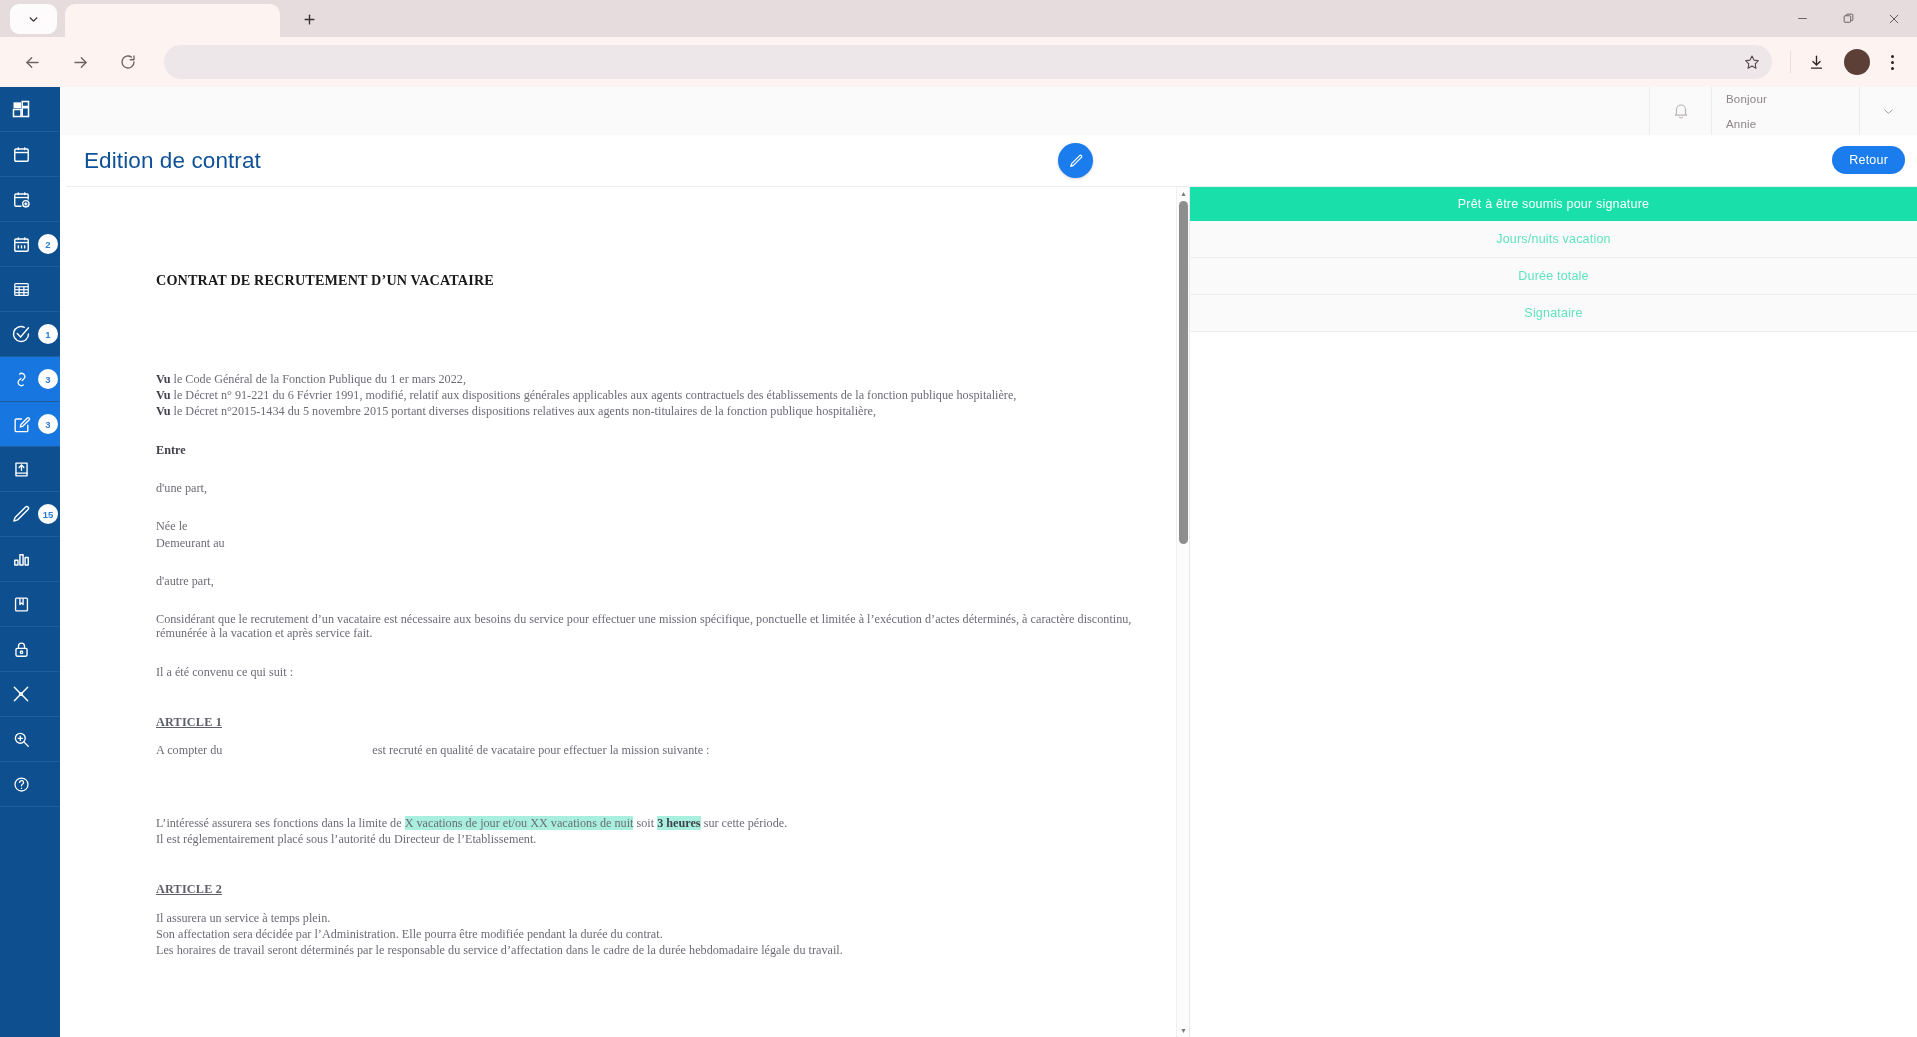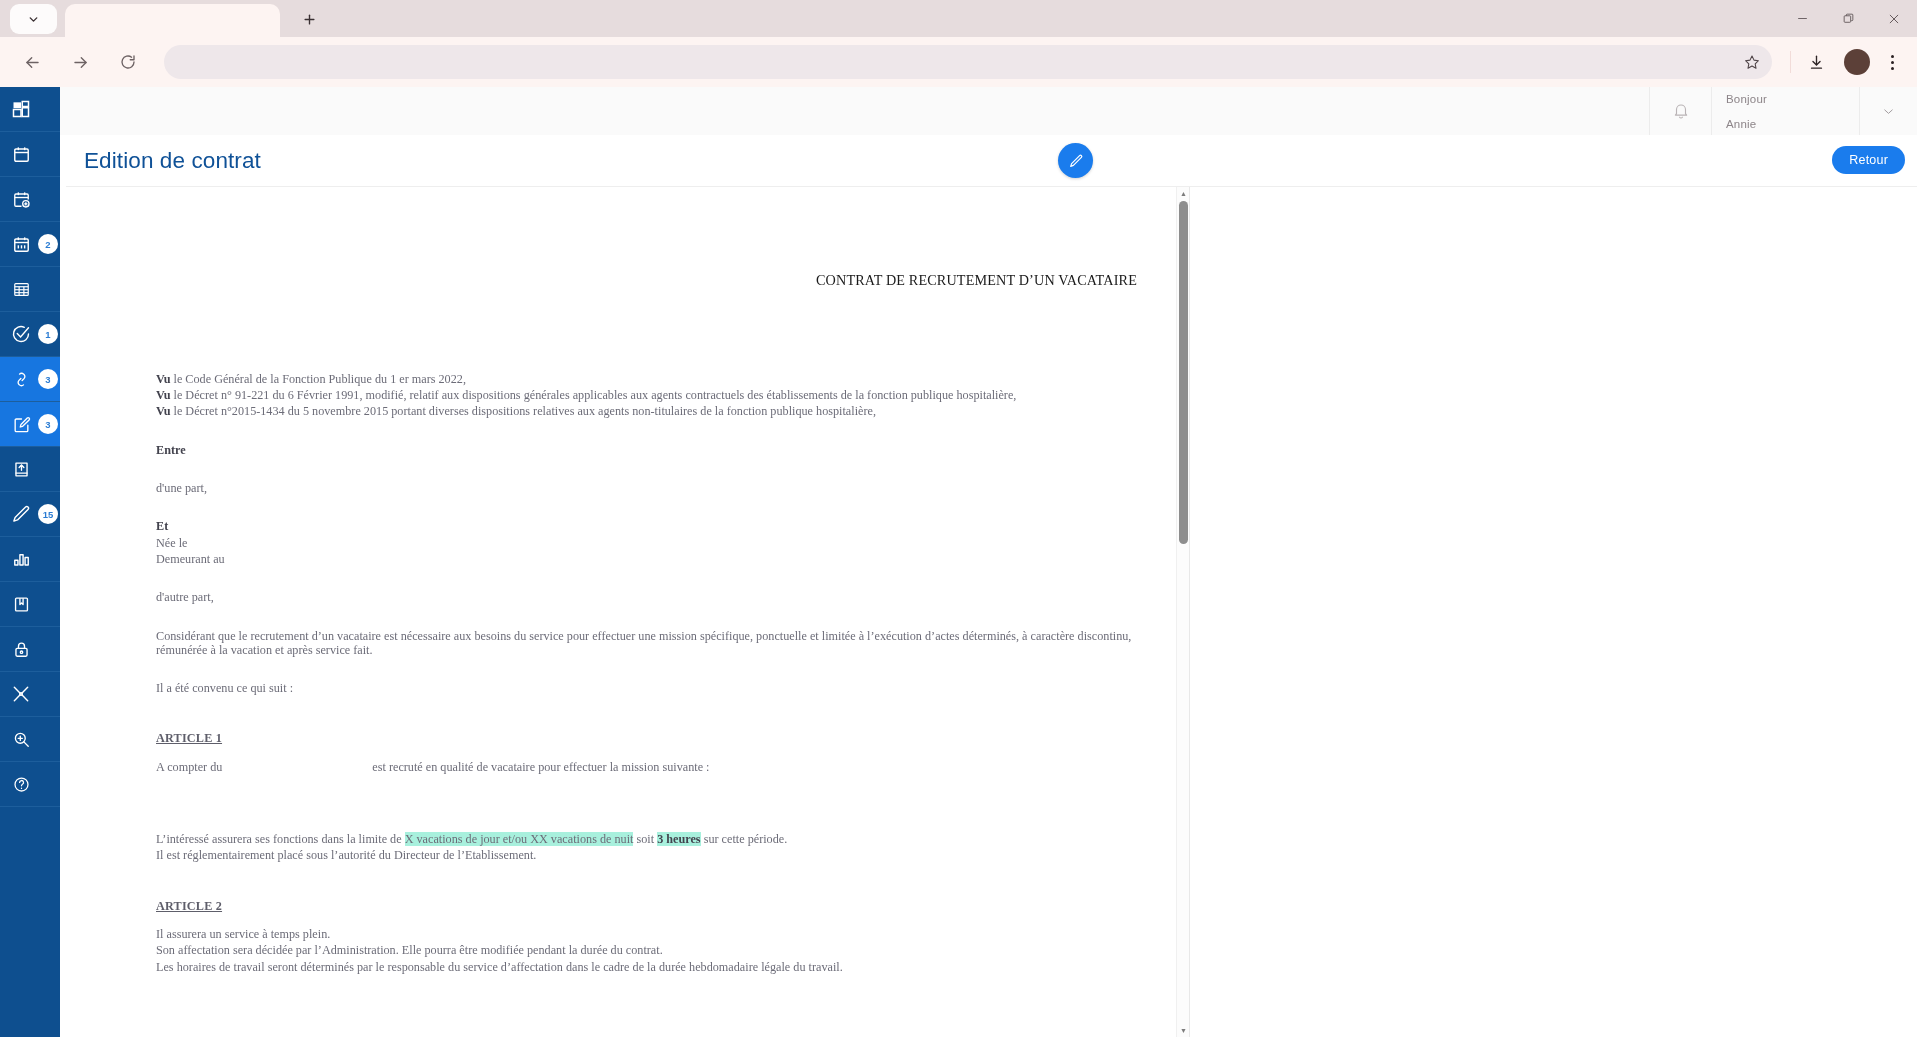--- a/index.html
+++ b/index.html
@@ -171,21 +171,21 @@
     position: relative; width: 1130px; height: 850px;
     background: #ffffff; border-right: 1px solid #e8e8e8;
   }
   .doc-page {
     position: absolute; left: 0; top: 0; width: 1117px; height: 850px;
     overflow: hidden; padding: 85px 40px 0 96px;
     font-family: "Liberation Serif", serif;
     color: #6c6c78; font-size: 12.2px; line-height: 1.16;
   }
   .doc-title {
-    text-align: right; font-weight: normal; color: #1a1a1a;
+    text-align: left; font-weight: bold; color: #1a1a1a;
     font-size: 14.2px; letter-spacing: .15px; margin-bottom: 8px;
   }
   .sp-lg { height: 74px; }
   .sp-md { height: 22px; }
   .sp-sm { height: 12px; }
   .doc-line { white-space: pre-wrap; padding: 1.1px 0; }
   .b { font-weight: bold; color: #43434e; }
   .doc-art {
     font-weight: bold; text-decoration: underline; color: #5e5e6a;
     letter-spacing: .2px;
@@ -550,21 +550,20 @@
 
         <div class="doc-line"><span class="b">Vu</span><span> le Code Général de la Fonction Publique du 1 er mars 2022,</span></div>
         <div class="doc-line"><span class="b">Vu</span><span> le Décret n° 91-221 du 6 Février 1991, modifié, relatif aux dispositions générales applicables aux agents contractuels des établissements de la fonction publique hospitalière,</span></div>
         <div class="doc-line"><span class="b">Vu</span><span> le Décret n°2015-1434 du 5 novembre 2015 portant diverses dispositions relatives aux agents non-titulaires de la fonction publique hospitalière,</span></div>
 
         <div class="sp-md"></div>
         <div class="doc-line b">Entre</div>
         <div class="sp-md"></div>
         <div class="doc-line">d'une part,</div>
         <div class="sp-md"></div>
-        <div class="doc-line b">Et</div>
         <div class="doc-line">Née le</div>
         <div class="doc-line">Demeurant au</div>
         <div class="sp-md"></div>
         <div class="doc-line">d'autre part,</div>
         <div class="sp-md"></div>
         <div class="doc-line">Considérant que le recrutement d’un vacataire est nécessaire aux besoins du service pour effectuer une mission spécifique, ponctuelle et limitée à l’exécution d’actes déterminés, à caractère discontinu, rémunérée à la vacation et après service fait.</div>
         <div class="sp-md"></div>
         <div class="doc-line">Il a été convenu ce qui suit :</div>
 
         <div class="sp-md"></div>
@@ -591,15 +590,21 @@
 
       </div>
 
       <div class="doc-scrollbar">
         <div class="sb-arrow">▲</div>
         <div class="sb-thumb"></div>
         <div class="sb-arrow bottom">▼</div>
       </div>
     </div>
 
+    <div class="rpanel">
+      <div class="rp-status">Prêt à être soumis pour signature</div>
+      <div class="rp-item">Jours/nuits vacation</div>
+      <div class="rp-item">Durée totale</div>
+      <div class="rp-item">Signataire</div>
+    </div>
 
   </div>
 </div>
 
 </body></html>

